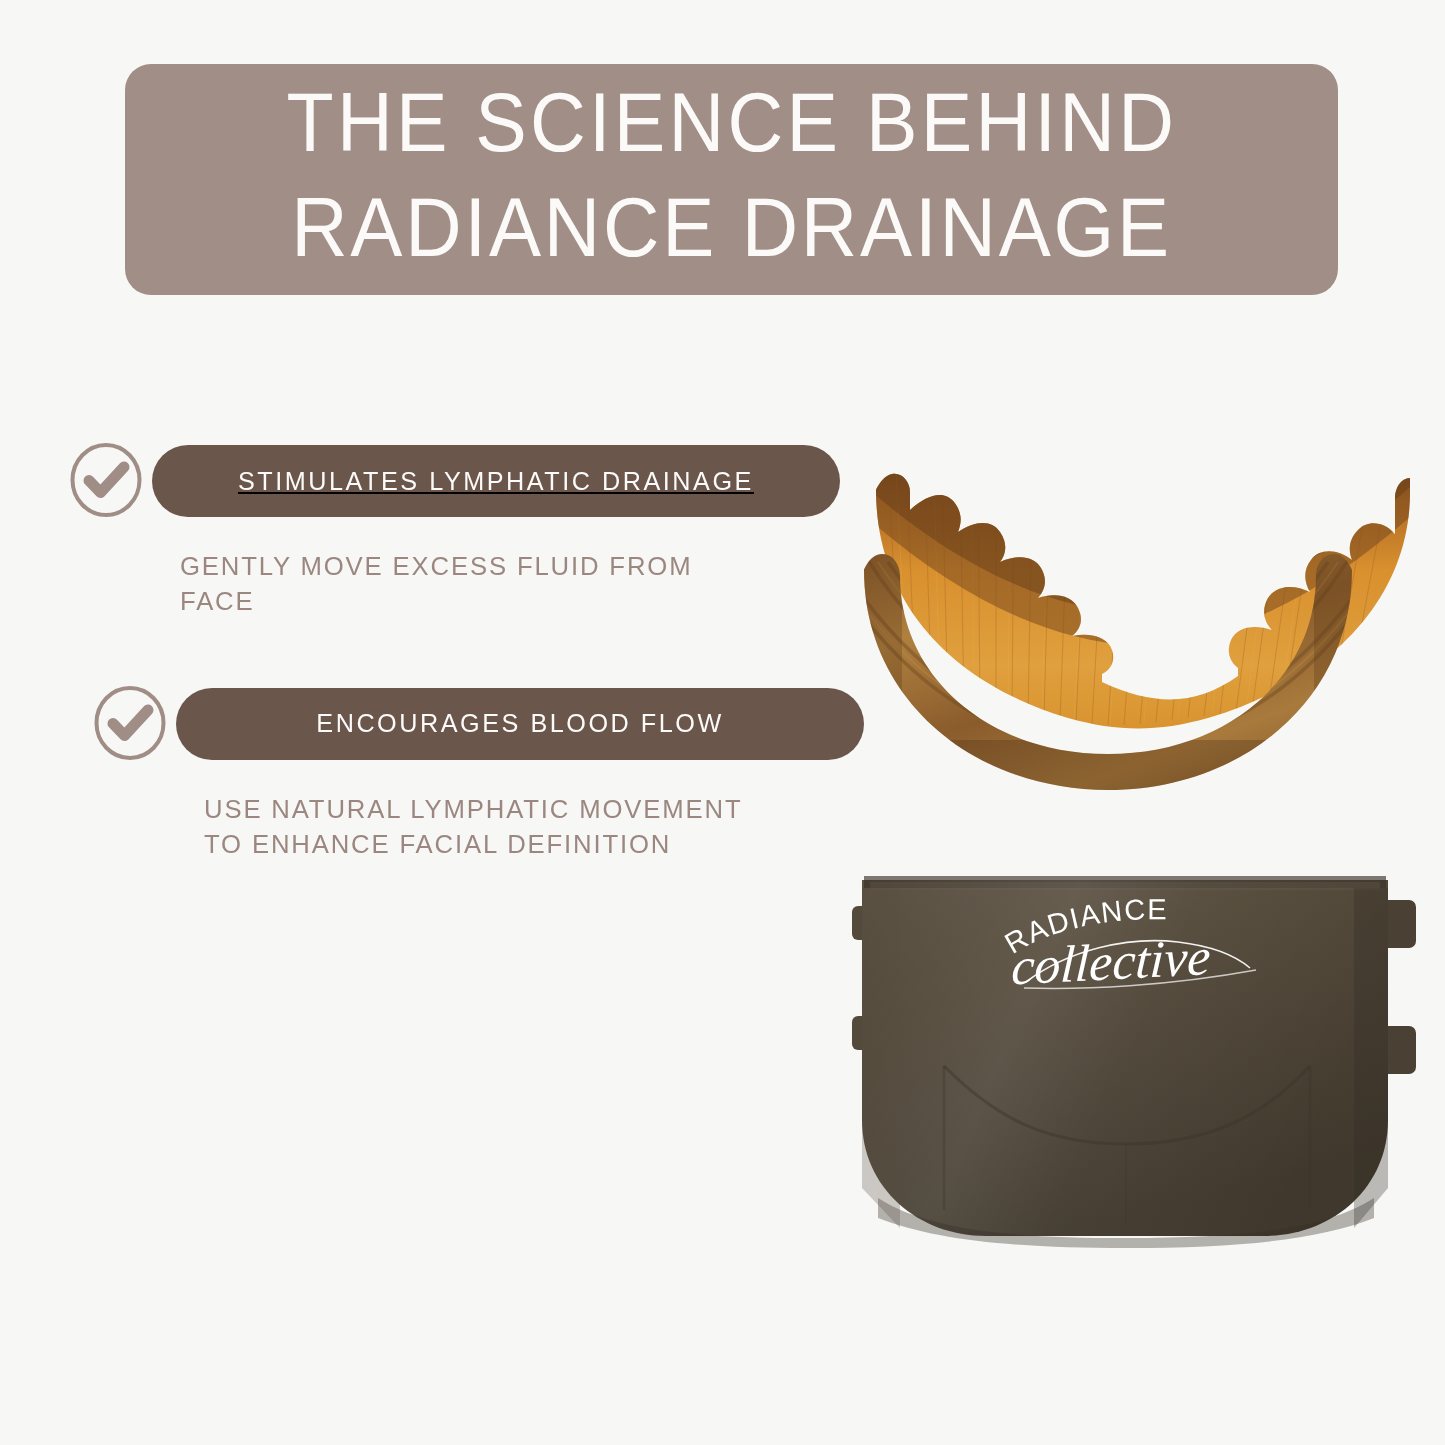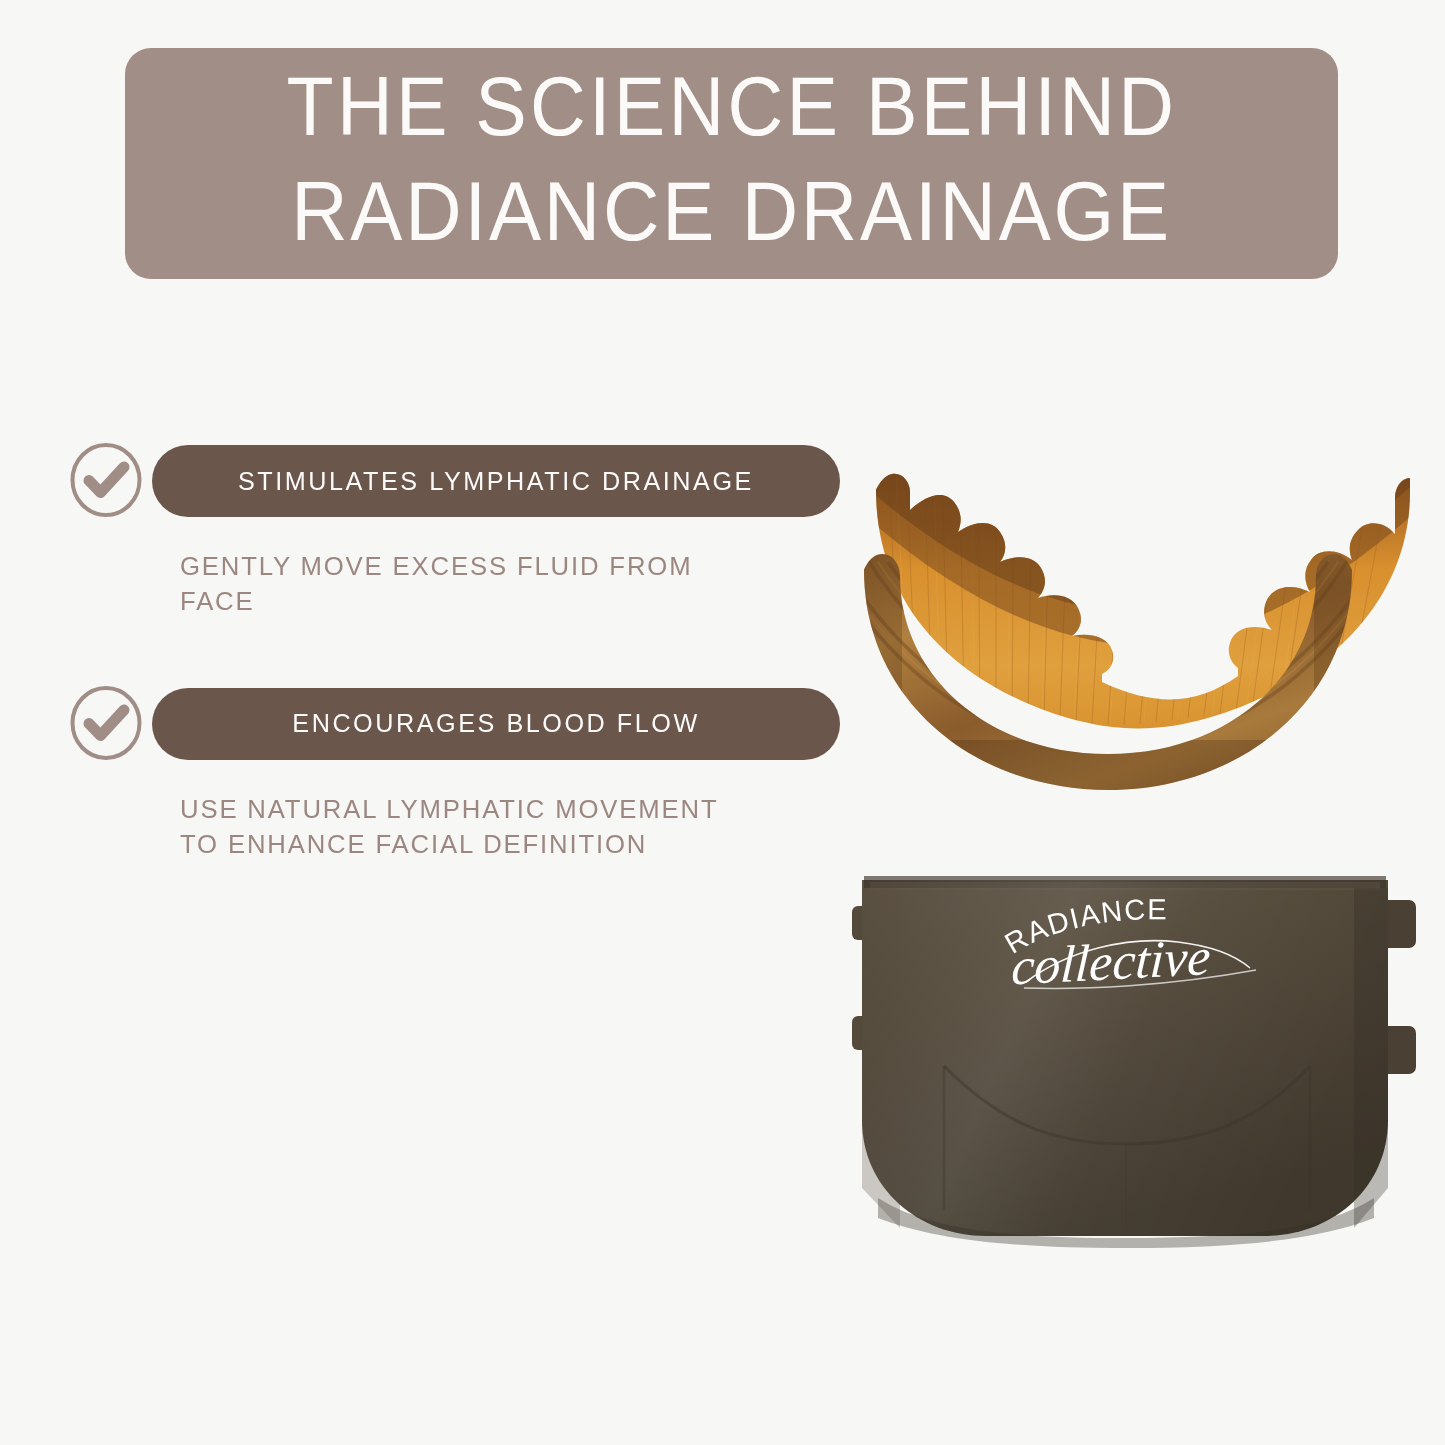--- a/index.html
+++ b/index.html
@@ -13,21 +13,21 @@
 
   #page {
     position:relative;
     width:1445px; height:1445px;
     background:#f7f7f5;
   }
 
   
   .header-banner {
     position:absolute;
-    left:125px; top:48px;
+    left:125px; top:64px;
     width:1213px; height:231px;
     background:#a18e86;
     border-radius:26px;
     display:flex;
     flex-direction:column;
     align-items:center;
     justify-content:center;
     padding:6px 22px 14px 22px;
   }
   .header-line {
@@ -43,21 +43,21 @@
   .header-line.l2 { letter-spacing:3px; font-size:84px; }
 
   
   .features {
     position:absolute;
     left:0; top:440px;
     width:860px;
   }
   .feature-block { position:relative; }
   .feature-block.b1 { margin-top:0; }
-  .feature-block.b2 { margin-top:64px; }
+  .feature-block.b2 { margin-top:64px;padding-left:24px; }
   .feature-block.b3 { margin-top:72px; }
 
   .feature-head {
     position:relative;
     display:flex;
     align-items:center;
     height:78px;
   }
 
   .check-circle {
@@ -71,21 +71,21 @@
   .pill {
     position:absolute;
     left:152px; top:5px;
     height:72px;
     border-radius:38px;
     background:#6b564c;
     display:flex;
     align-items:center;
     justify-content:center;
   }
-  .pill.p1 { width:688px; }
+  .pill.p1 { width:688px;text-decoration:underline; }
   .pill.p2 { width:688px; }
   .pill.p3 { width:681px; }
 
   .pill-label {
     color:#fcfbfa;
     font-size:26px;
     font-weight:300;
     letter-spacing:2.6px;
     white-space:nowrap;
     transform:scaleX(0.97);

